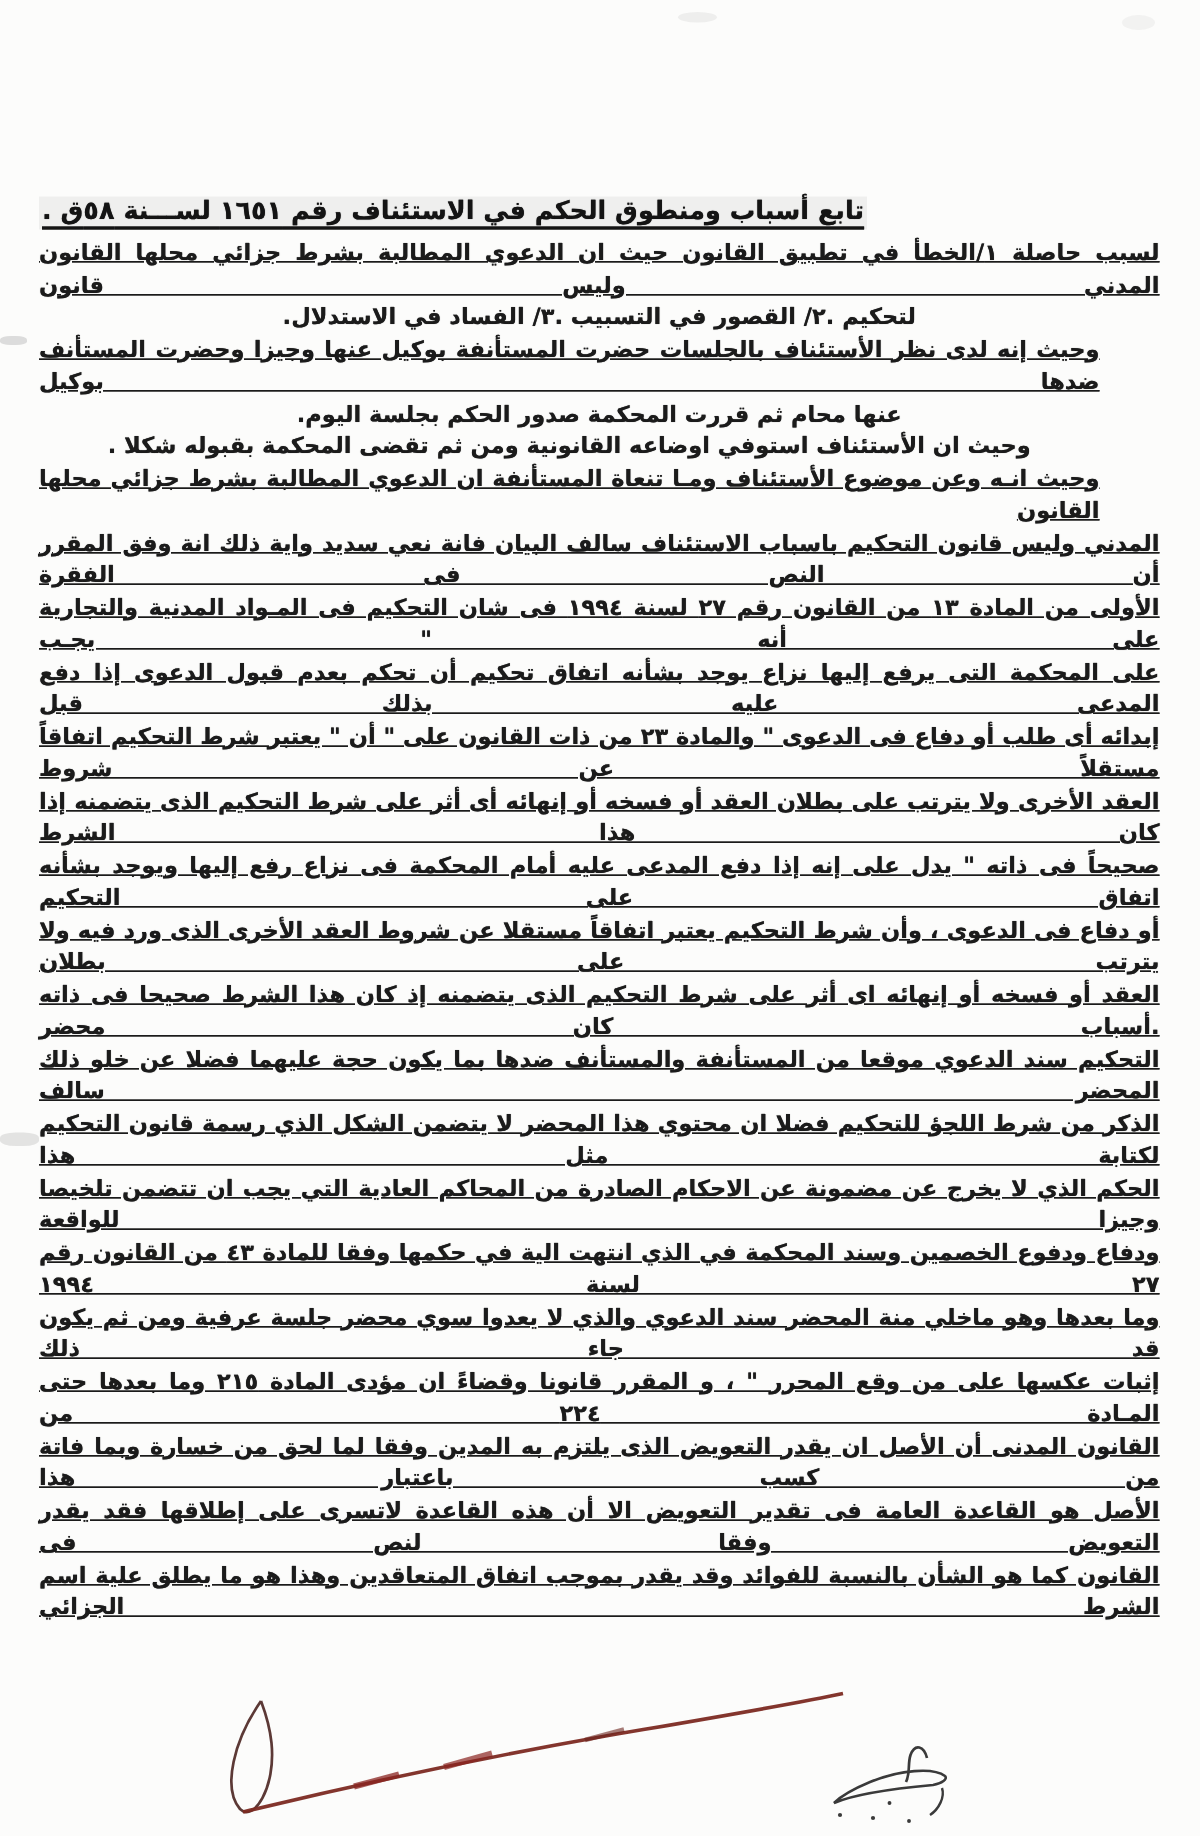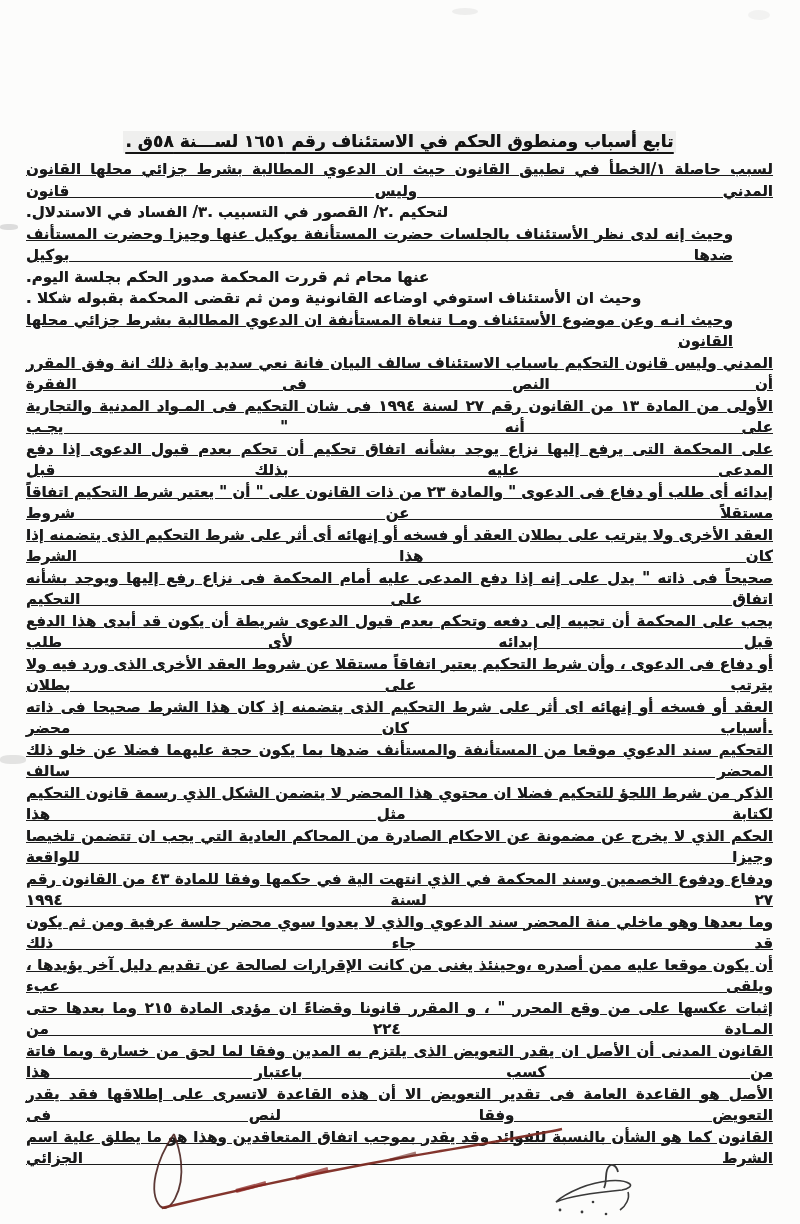--- a/index.html
+++ b/index.html
@@ -1,30 +1,30 @@
 <!DOCTYPE html>
 <html lang="ar" dir="rtl"><head>
 <meta charset="utf-8">
 <style>
   html,body{margin:0;padding:0;background:#ffffff;}
   .page{
     position:relative;width:800px;height:1224px;background:#fcfcfb;overflow:hidden;
     font-family:"DejaVu Sans",sans-serif;direction:rtl;
   }
   .content{position:absolute;top:128px;right:27px;left:26px;}
-  .title-row{text-align:center;margin-bottom:4px;line-height:26px;}
+  .title-row{text-align:left;margin-bottom:4px;line-height:26px;}
   .title{
     font-weight:bold;font-size:17px;color:#141414;
     text-decoration:underline;text-decoration-thickness:1.6px;text-underline-offset:5px;
     background:rgba(150,150,150,0.12);padding:0 2px 2px 2px;
     text-shadow:0 0 .5px #222;
   }
   .line{
     font-size:15px;line-height:21.5px;font-weight:bold;color:#1b1b1b;
-    white-space:normal;text-align:left;text-shadow:0 0 .45px #333;
+    white-space:normal;text-align:center;text-shadow:0 0 .45px #333;
   }
   .line.j{text-align:justify;text-align-last:justify;text-decoration:underline;}
   .line.indent{padding-right:40px;}
   .smudge{position:absolute;background:#9a9a9a;border-radius:50%;}
   .s1{left:452px;top:8px;width:26px;height:7px;opacity:.14;}
   .s2{left:748px;top:10px;width:22px;height:10px;opacity:.10;}
   .margin-mark{position:absolute;background:#b5b5b5;border-radius:40%;}
   .m1{left:0px;top:224px;width:18px;height:6px;opacity:.45;}
   .m2{left:0px;top:755px;width:26px;height:9px;opacity:.35;}
   .sig-main{position:absolute;left:140px;top:1118px;width:500px;height:106px;}
@@ -50,29 +50,27 @@
         <div class="line j indent">وحيث إنه لدى نظر الأستئناف بالجلسات حضرت المستأنفة بوكيل عنها وجيزا وحضرت المستأنف ضدها بوكيل</div>
         <div class="line">عنها محام ثم قررت المحكمة صدور الحكم بجلسة اليوم.</div>
         <div class="line indent">وحيث ان الأستئناف استوفي اوضاعه القانونية ومن ثم تقضى المحكمة بقبوله شكلا .</div>
         <div class="line j indent">وحيث انـه وعن موضوع الأستئناف ومـا تنعاة المستأنفة ان الدعوي المطالبة بشرط جزائي محلها القانون</div>
         <div class="line j">المدني وليس قانون التحكيم باسباب الاستئناف سالف البيان فانة نعي سديد واية ذلك انة وفق المقرر أن النص فى الفقرة</div>
         <div class="line j">الأولى من المادة ١٣ من القانون رقم ٢٧ لسنة ١٩٩٤ فى شان التحكيم فى المـواد المدنية والتجارية على أنه " يجـب</div>
         <div class="line j">على المحكمة التى يرفع إليها نزاع يوجد بشأنه اتفاق تحكيم أن تحكم بعدم قبول الدعوى إذا دفع المدعى عليه بذلك قبل</div>
         <div class="line j">إبدائه أى طلب أو دفاع فى الدعوى " والمادة ٢٣ من ذات القانون على " أن " يعتبر شرط التحكيم اتفاقاً مستقلاً عن شروط</div>
         <div class="line j">العقد الأخرى ولا يترتب على بطلان العقد أو فسخه أو إنهائه أى أثر على شرط التحكيم الذى يتضمنه إذا كان هذا الشرط</div>
         <div class="line j">صحيحاً فى ذاته " يدل على إنه إذا دفع المدعى عليه أمام المحكمة فى نزاع رفع إليها ويوجد بشأنه اتفاق على التحكيم</div>
-        <div class="line j">يجب على المحكمة أن تجيبه إلى دفعه وتحكم بعدم قبول الدعوى شريطة أن يكون قد أبدى هذا الدفع قبل إبدائه لأى طلب</div>
         <div class="line j">أو دفاع فى الدعوى ، وأن شرط التحكيم يعتبر اتفاقاً مستقلا عن شروط العقد الأخرى الذى ورد فيه ولا يترتب على بطلان</div>
         <div class="line j">العقد أو فسخه أو إنهائه اى أثر على شرط التحكيم الذى يتضمنه إذ كان هذا الشرط صحيحا فى ذاته .أسباب كان محضر</div>
         <div class="line j">التحكيم سند الدعوي موقعا من المستأنفة والمستأنف ضدها بما يكون حجة عليهما فضلا عن خلو ذلك المحضر سالف</div>
         <div class="line j">الذكر من شرط اللجؤ للتحكيم فضلا ان محتوي هذا المحضر لا يتضمن الشكل الذي رسمة قانون التحكيم لكتابة مثل هذا</div>
         <div class="line j">الحكم الذي لا يخرج عن مضمونة عن الاحكام الصادرة من المحاكم العادية التي يجب ان تتضمن تلخيصا وجيزا للواقعة</div>
         <div class="line j">ودفاع ودفوع الخصمين وسند المحكمة في الذي انتهت الية في حكمها وفقا للمادة ٤٣ من القانون رقم ٢٧ لسنة ١٩٩٤</div>
         <div class="line j">وما بعدها وهو ماخلي منة المحضر سند الدعوي والذي لا يعدوا سوي محضر جلسة عرفية ومن ثم يكون قد جاء ذلك</div>
-        <div class="line j">أن يكون موقعا عليه ممن أصدره ،وحينئذ يغنى من كانت الإقرارات لصالحة عن تقديم دليل آخر يؤيدها ، ويلقى عبء</div>
         <div class="line j">إثبات عكسها على من وقع المحرر " ، و المقرر قانونا وقضاءً ان مؤدى المادة ٢١٥ وما بعدها حتى المـادة ٢٢٤ من</div>
         <div class="line j">القانون المدنى أن الأصل ان يقدر التعويض الذى يلتزم به المدين وفقا لما لحق من خسارة وبما فاتة من كسب باعتبار هذا</div>
         <div class="line j">الأصل هو القاعدة العامة فى تقدير التعويض الا أن هذه القاعدة لاتسرى على إطلاقها فقد يقدر التعويض وفقا لنص فى</div>
         <div class="line j">القانون كما هو الشأن بالنسبة للفوائد  وقد يقدر بموجب اتفاق المتعاقدين وهذا هو ما يطلق علية اسم الشرط الجزائي</div>
       </div>
   </div>
 
   <svg class="sig-main" viewBox="0 0 500 106" aria-hidden="true">
     <path d="M34,16 C16,42 8,74 20,88 C29,97 44,74 41,44 C40,34 37,24 34,16" fill="none" stroke="#4a2420" stroke-width="1.8" opacity="0.9"></path>
     <path d="M22,90 C80,76 170,56 260,40 C330,28 390,18 422,11" fill="none" stroke="#7c2a22" stroke-width="2.4" opacity="0.95"></path>

